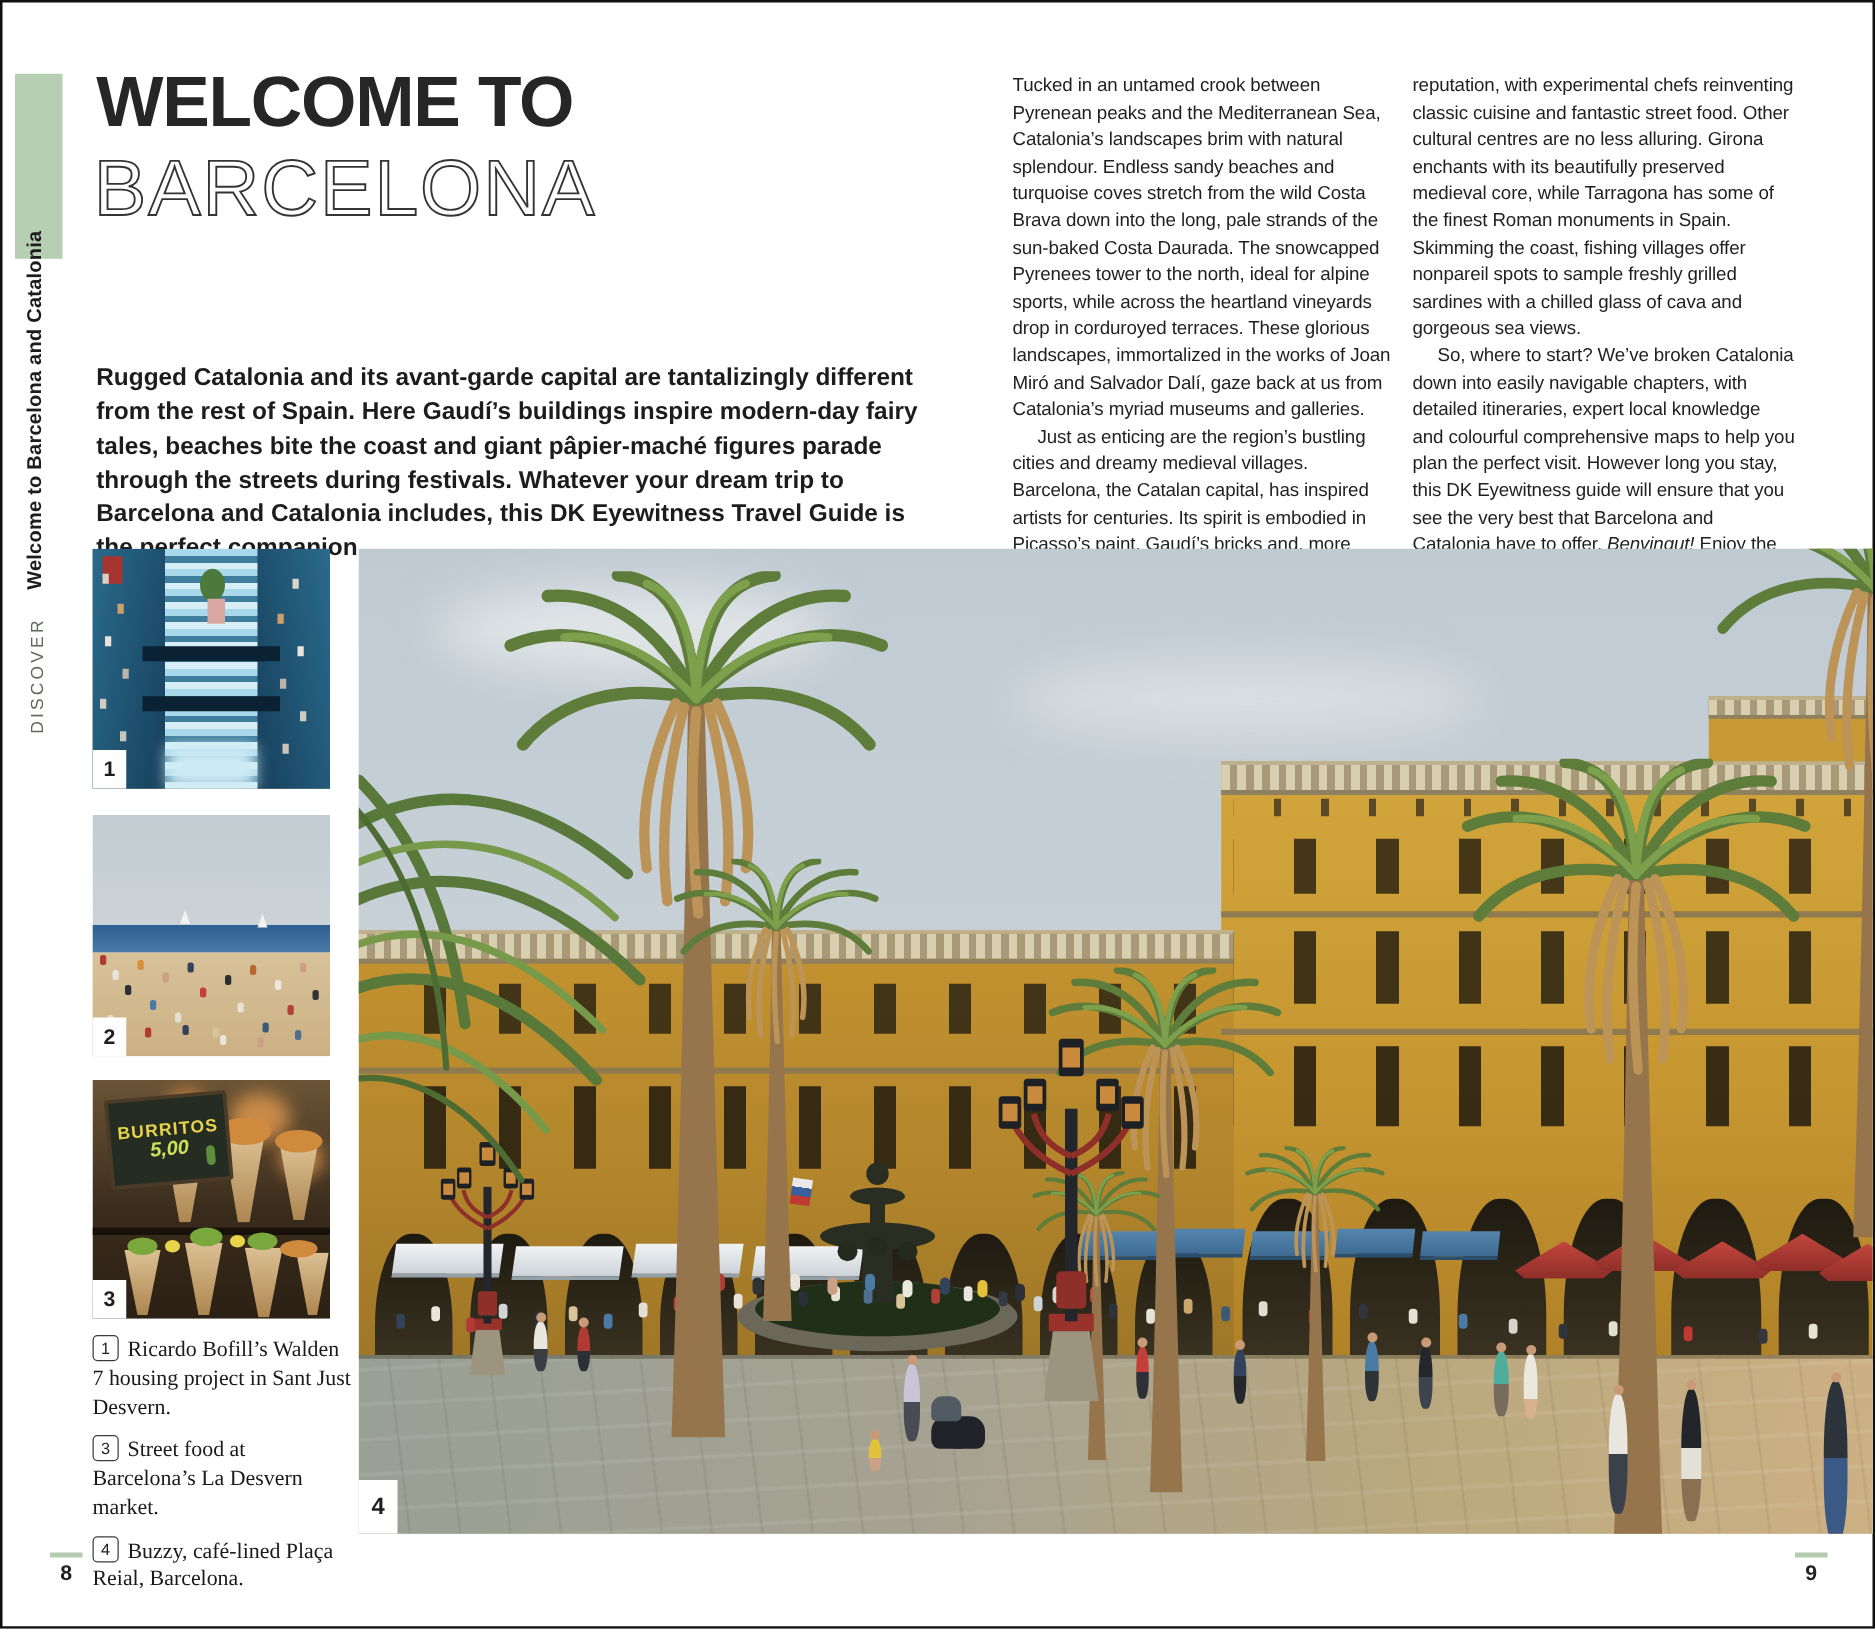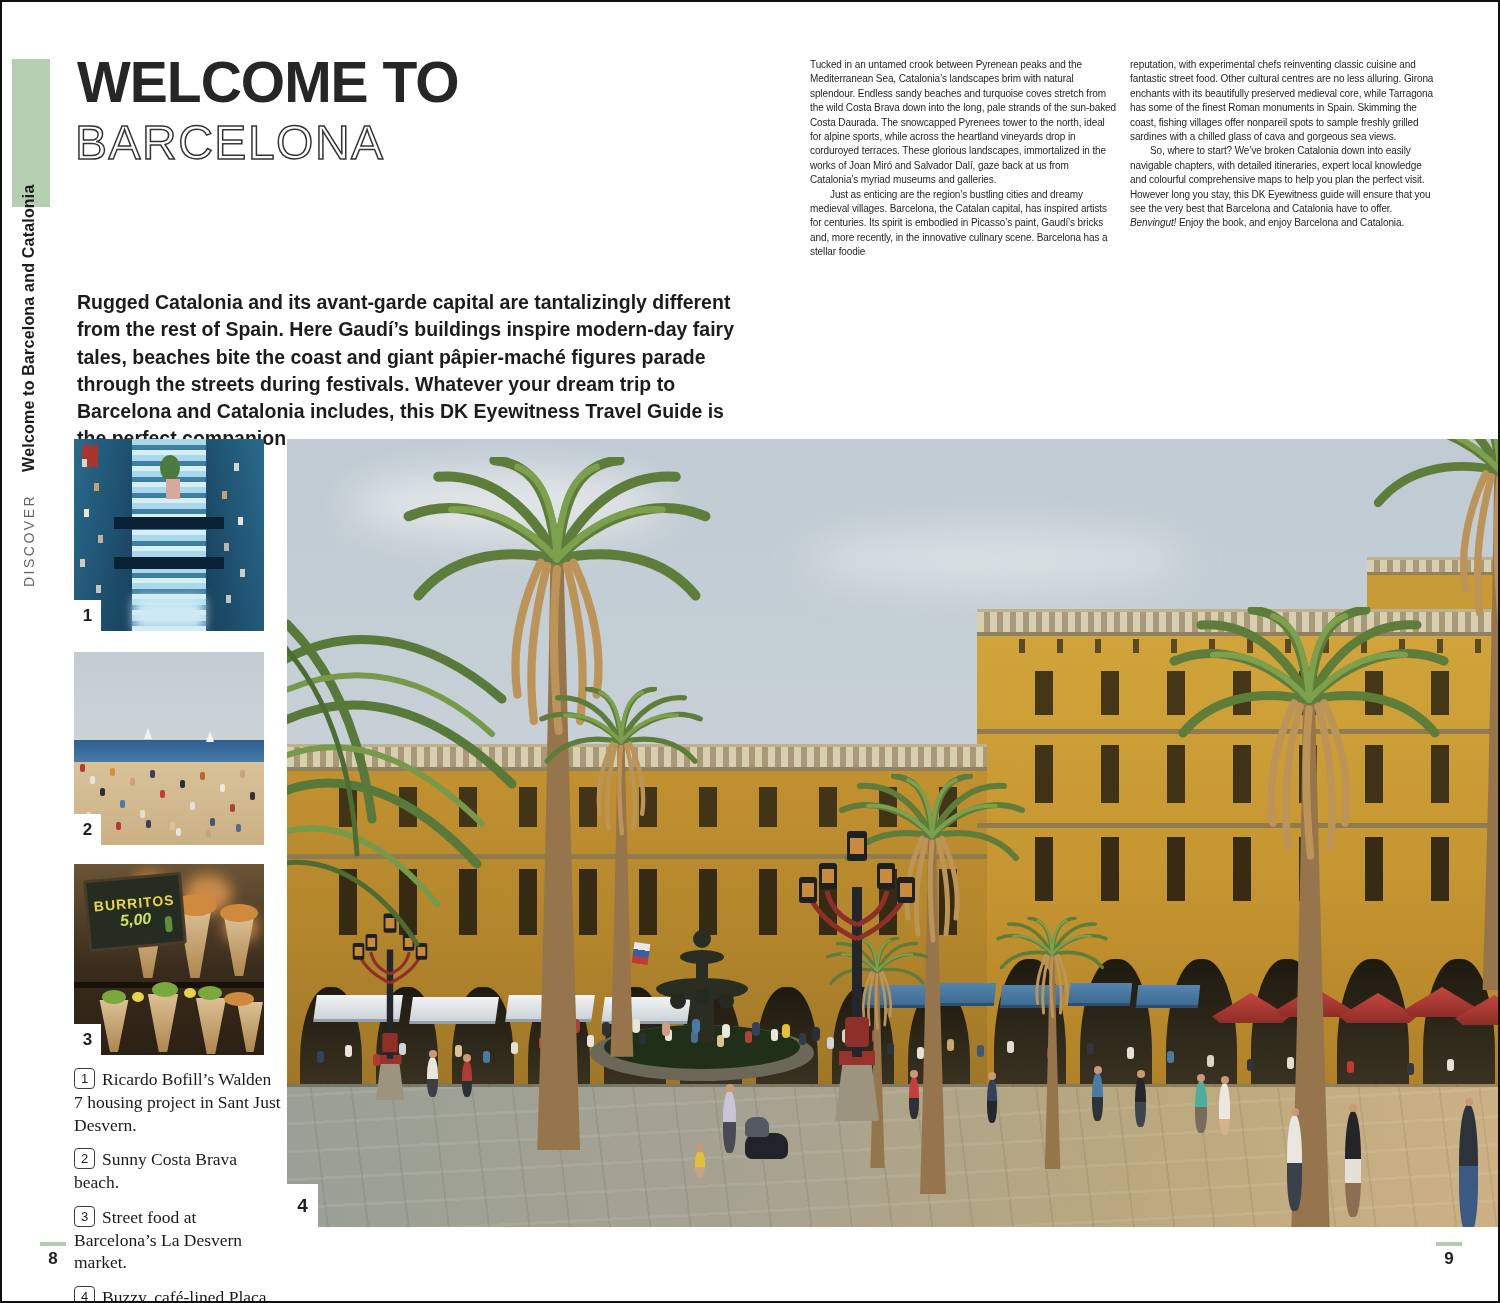--- a/index.html
+++ b/index.html
@@ -10,28 +10,28 @@
   
   .side-block{position:absolute;left:10px;top:57px;width:38px;height:148px;background:#b6ceb1;}
   .side-rotate{position:absolute;left:18px;top:585px;width:372px;transform:rotate(-90deg);
     transform-origin:0 0;display:flex;align-items:center;gap:22px;white-space:nowrap;}
   .s-discover{font-size:14px;letter-spacing:2.5px;color:#63685f;font-weight:500;}
   .s-chapter{font-size:16px;font-weight:700;color:#1c1c1c;letter-spacing:0.2px;}
 
   
   .kicker{position:absolute;left:75px;top:52px;font-size:57px;font-weight:700;
     letter-spacing:-1px;color:#262626;line-height:1;}
-  .title-outline{position:absolute;left:73px;top:116px;font-size:48px;line-height:1.05;
+  .title-outline{position:absolute;left:73px;top:116px;font-size:63px;line-height:1.05;
     letter-spacing:1.5px;color:transparent;-webkit-text-stroke:1.5px #343434;font-weight:400;}
 
   .intro{position:absolute;left:75px;top:287px;width:662px;font-size:19.5px;line-height:1.4;
     font-weight:700;color:#1c1c1c;}
 
   
-  .col{position:absolute;top:56px;width:306px;font-size:10px;line-height:1.44;
+  .col{position:absolute;top:56px;width:306px;font-size:15px;line-height:1.44;
     color:#1f1f1f;letter-spacing:-0.1px;}
   .col1{left:808px;}
   .col2{left:1128px;}
   .col p{margin:0;}
   .col p.indent{text-indent:20px;}
   .it{font-style:italic;}
 
   
   .thumb{position:absolute;left:72px;width:190px;overflow:hidden;}
   .t1{top:437px;height:192px;}
@@ -318,21 +318,20 @@
     <div class="lettuce" style="left:78px;top:118px;width:26px;height:15px"></div>
     <div class="lettuce" style="left:124px;top:122px;width:24px;height:14px"></div>
     <div class="lemon" style="left:58px;top:128px;width:12px;height:10px"></div>
     <div class="lemon" style="left:110px;top:124px;width:12px;height:10px"></div>
     <div class="food" style="left:150px;top:128px;width:30px;height:14px"></div>
     <div class="fig-badge">3</div>
   </div>
 
   <div class="captions">
     <div class="cap"><span class="cap-num">1</span><span>Ricardo Bofill’s Walden 7 housing project in Sant Just Desvern.</span></div>
-    <div class="cap"><span class="cap-num">2</span><span>Sunny Costa Brava beach.</span></div>
     <div class="cap"><span class="cap-num">3</span><span>Street food at Barcelona’s La Desvern market.</span></div>
     <div class="cap"><span class="cap-num">4</span><span>Buzzy, café-lined Plaça Reial, Barcelona.</span></div>
   </div>
 
   <div class="photo">
     <div class="sky"></div>
     <div class="cloud" style="left:60px;top:30px;width:320px;height:70px"></div>
     <div class="cloud" style="left:520px;top:90px;width:380px;height:60px;opacity:.6"></div>
 
     <div class="bldg-right"></div>

